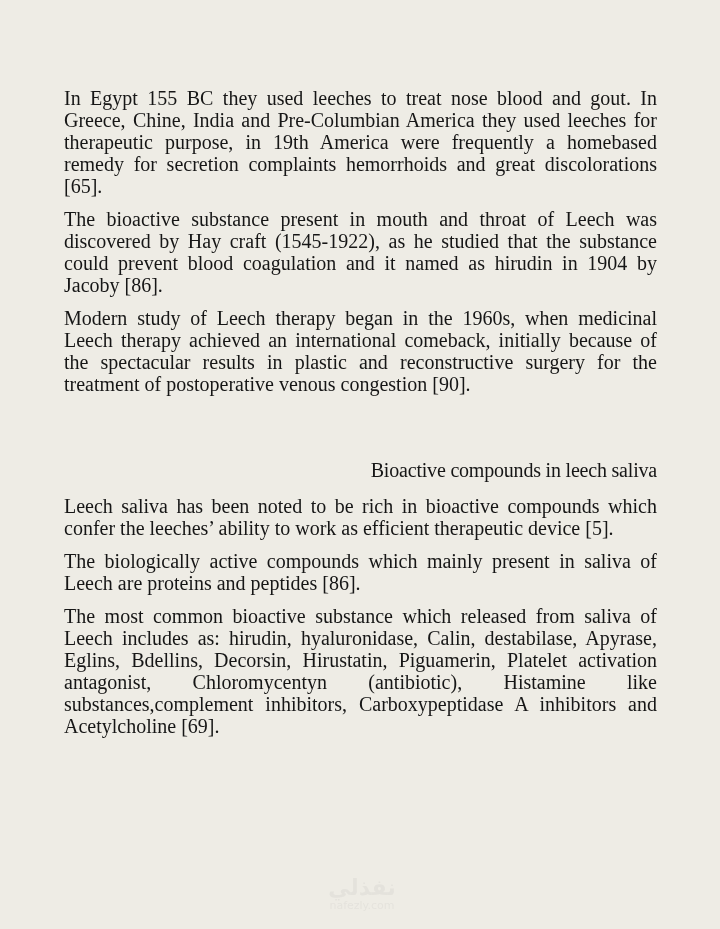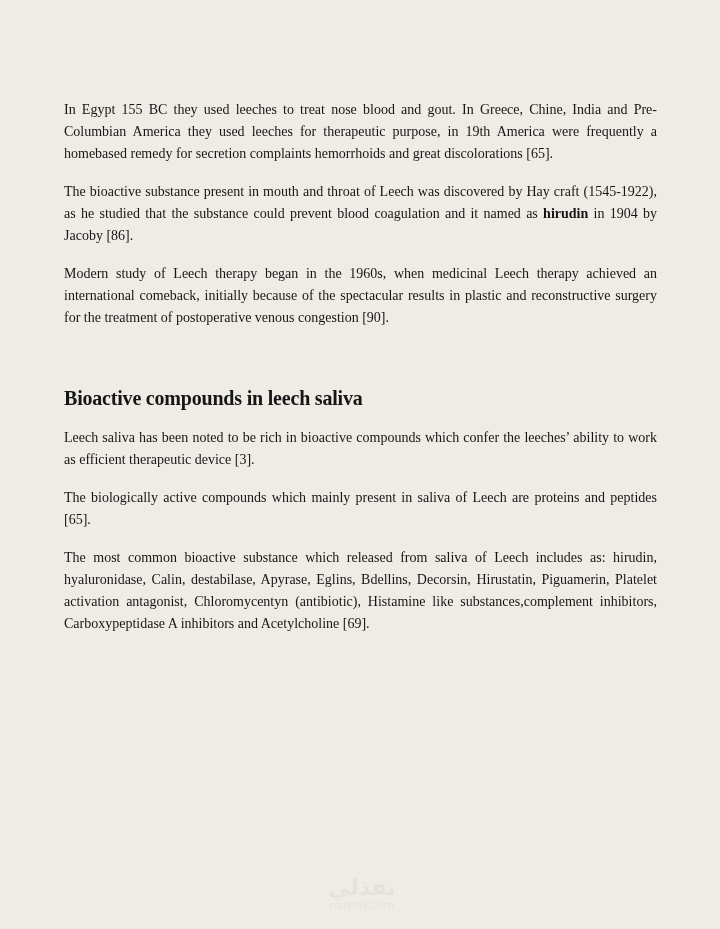--- a/index.html
+++ b/index.html
@@ -15,38 +15,38 @@
     font-family: "Liberation Serif", "DejaVu Serif", serif;
     color: #161616;
   }
   .page {
     position: absolute;
     left: 64px;
     top: 83px;
     width: 593px;
   }
   p.para {
-    margin: 16px 0 11px 0;
-    font-size: 14px;
+    margin: 4px 0 11px 0;
+    font-size: 20px;
     line-height: 22px;
     text-align: justify;
     text-justify: inter-word;
   }
   p.para b {
-    font-weight: bold;
+    font-weight: normal;
   }
   .spacer {
     height: 33px;
   }
   h2.section-title {
-    margin: 12px 0 12px 0;
+    margin: 18px 0 12px 0;
     font-size: 20px;
     line-height: 26px;
-    font-weight: bold;
-    text-align: left;
+    font-weight: normal;
+    text-align: right;
     letter-spacing: -0.2px;
   }
   .watermark {
     position: absolute;
     left: 316px;
     top: 876px;
     width: 92px;
     text-align: center;
     color: #e4e2dc;
     opacity: 0.9;
@@ -74,23 +74,23 @@
   <p class="para"><span>The bioactive substance present in mouth and throat of Leech was discovered by Hay craft (1545-1922), as he studied that the substance could prevent blood coagulation and it named as </span><b>hirudin</b><span> in 1904 by Jacoby [86].</span></p>
 
 
   <p class="para">Modern study of Leech therapy began in the 1960s, when medicinal Leech therapy achieved an international comeback, initially because of the spectacular results in plastic and reconstructive surgery for the treatment of postoperative venous congestion [90].</p>
 
 
   <div class="spacer"></div>
 
   <h2 class="section-title">Bioactive compounds in leech saliva</h2>
 
-  <p class="para">Leech saliva has been noted to be rich in bioactive compounds which confer the leeches’ ability to work as efficient therapeutic device [3].</p>
+  <p class="para">Leech saliva has been noted to be rich in bioactive compounds which confer the leeches’ ability to work as efficient therapeutic device [5].</p>
 
-  <p class="para">The biologically active compounds which mainly present in saliva of Leech are proteins and peptides [65].</p>
+  <p class="para">The biologically active compounds which mainly present in saliva of Leech are proteins and peptides [86].</p>
 
 
   <p class="para">The most common bioactive substance which released from saliva of Leech includes as: hirudin, hyaluronidase, Calin, destabilase, Apyrase, Eglins, Bdellins, Decorsin, Hirustatin, Piguamerin, Platelet activation antagonist, Chloromycentyn (antibiotic), Histamine like substances,complement inhibitors, Carboxypeptidase A inhibitors and Acetylcholine [69].</p>
 
 </div>
 
 <div class="watermark">
   <div class="wm-ar">نفذلي</div>
   <div class="wm-en">nafezly.com</div>
 </div>

